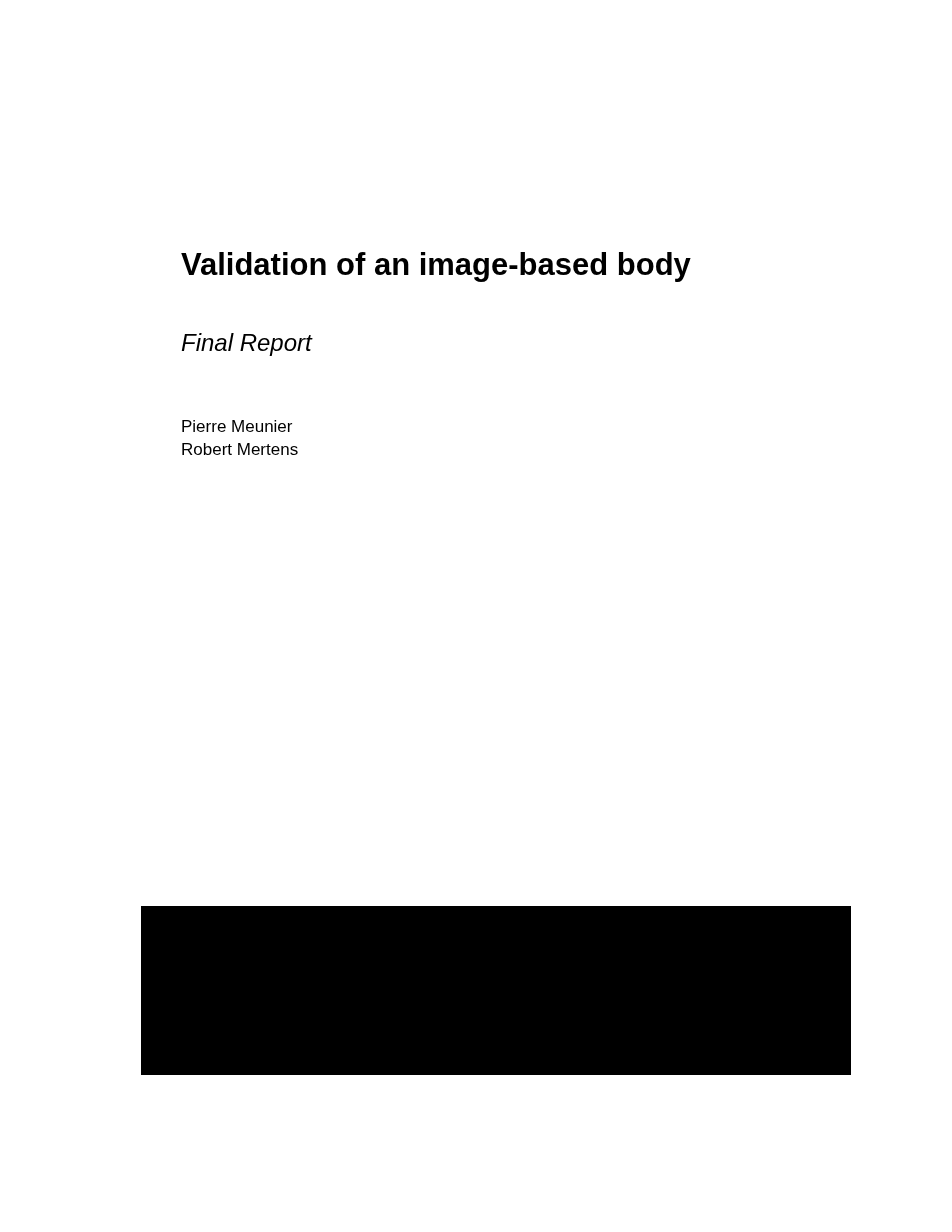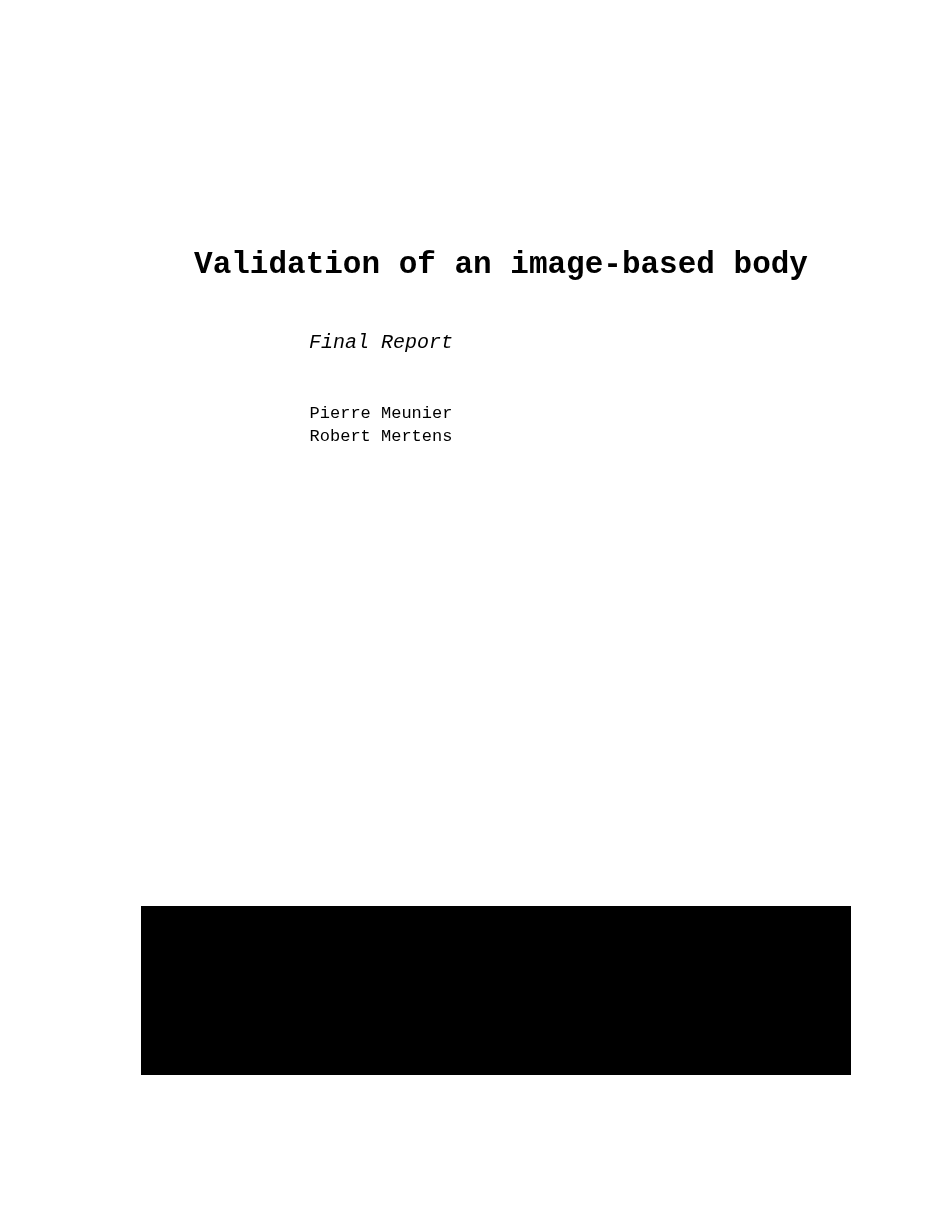--- a/index.html
+++ b/index.html
@@ -4,49 +4,48 @@
 <style>
   html, body {
     margin: 0;
     padding: 0;
   }
   .page {
     position: relative;
     width: 952px;
     height: 1232px;
     background: #ffffff;
-    font-family: Liberation Mono, monospace;
+    font-family: Liberation Sans, sans-serif;
     color: #000000;
     overflow: hidden;
-    text-align: center;
   }
   .title-block {
     position: absolute;
     left: 181px;
     top: 246px;
     width: 640px;
     font-size: 31px;
     line-height: 37px;
     font-weight: bold;
     letter-spacing: 0;
   }
   .subtitle {
     position: absolute;
     left: 181px;
     top: 328px;
     width: 400px;
-    font-size: 20px;
+    font-size: 24px;
     line-height: 29px;
     font-style: italic;
     font-weight: normal;
   }
   .authors {
     position: absolute;
     left: 181px;
-    top: 402px;
+    top: 415px;
     width: 400px;
     font-size: 17px;
     line-height: 23px;
     font-weight: normal;
   }
   .redacted-block {
     position: absolute;
     left: 141px;
     top: 906px;
     width: 710px;

